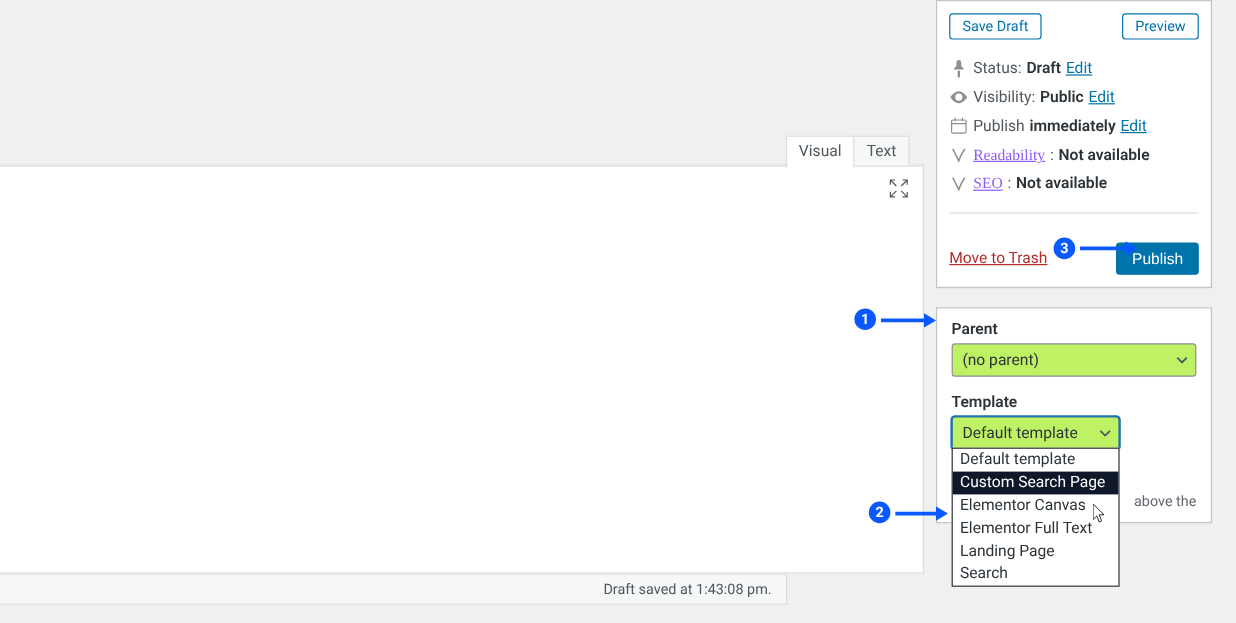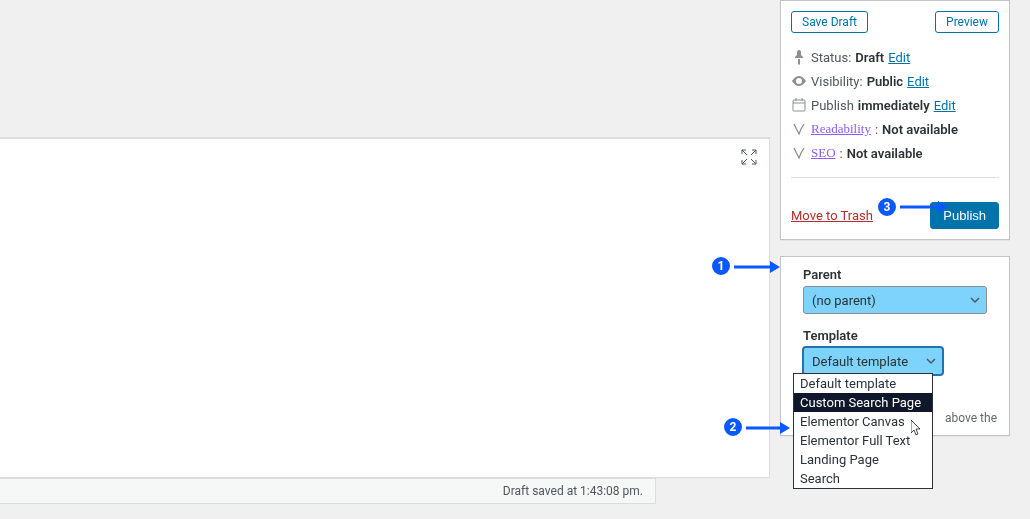--- a/index.html
+++ b/index.html
@@ -166,26 +166,26 @@
   .metabox-header {
     display: flex;
     justify-content: space-between;
     align-items: center;
     padding: 8px 12px;
     border-bottom: 1px solid #dcdcde;
   }
   .metabox-title { font-weight: 600; font-size: 13px; }
   .metabox-controls { display: flex; gap: 6px; color: #787c82; }
   .metabox-controls span { cursor: pointer; font-size: 10px; }
-  .attrs-body { padding: 10px 22px 60px; position: relative; }
+  .attrs-body { padding: 10px 12px 60px; position: relative; }
   .field-label { font-weight: 600; font-size: 13px; margin-bottom: 4px; display: block; }
   .select-wrap {
     border: 1px solid #8c8f94;
     border-radius: 3px;
-    background: #7dd3fc;
+    background: #bef264;
     position: relative;
     height: 28px;
     display: flex;
     align-items: center;
     padding: 0 26px 0 8px;
     cursor: pointer;
     font-size: 13px;
     color: #2c3338;
   }
   .select-wrap.focused { border-color: #2271b1; box-shadow: 0 0 0 1px #2271b1; }
@@ -249,20 +249,24 @@
     z-index: 65;
   }
   svg { display: block; }
 </style>
 </head>
 <body>
 
 <div class="left-area">
   <div class="top-gray"></div>
 
+  <div class="editor-tabs">
+    <div class="editor-tab active">Visual</div>
+    <div class="editor-tab">Text</div>
+  </div>
 
   <div class="editor-body">
     <span class="fullscreen-icon">
       <svg viewBox="0 0 20 20" width="20" height="20" fill="none" stroke="currentColor" stroke-width="1">
         <path d="M3 7 L3 3 L7 3 M13 3 L17 3 L17 7 M17 13 L17 17 L13 17 M7 17 L3 17 L3 13"></path>
         <path d="M3 3 L8 8 M17 3 L12 8 M17 17 L12 12 M3 17 L8 12"></path>
       </svg>
     </span>
   </div>
 

